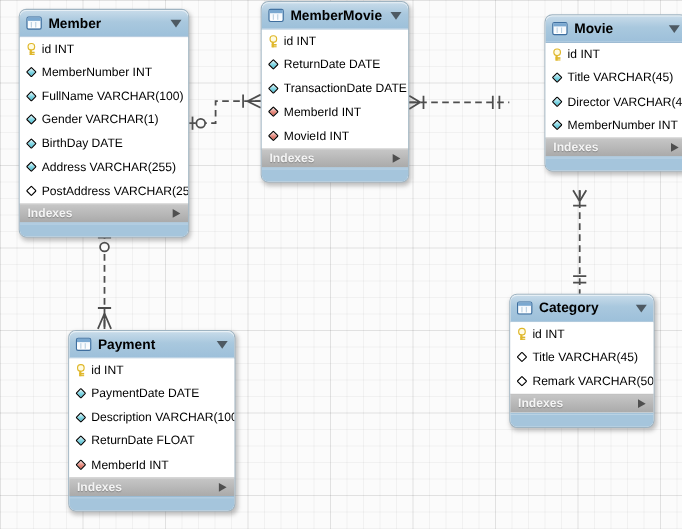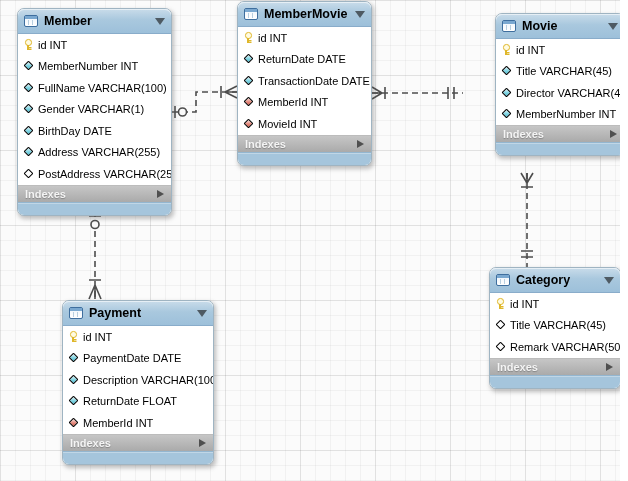--- a/index.html
+++ b/index.html
@@ -224,21 +224,21 @@
         <span class="ctext">MemberNumber INT</span>
       </div>
       </div>
     <div class="tindex">
       <span>Indexes</span>
       <span class="iarrow"></span>
     </div>
     <div class="tfoot"></div>
   </div>
 
-  <div class="etable" style="left:489px; top:267px; width:132px;">
+  <div class="etable" style="left:463px; top:267px; width:132px;">
     <div class="thead">
       <span class="ticon"></span>
       <span class="ttitle">Category</span>
       <span class="tarrow"></span>
     </div>
     <div class="tbody">
 
     <div class="row">
         <span class="cicon icon-key"></span>
         <span class="ctext">id INT</span>

